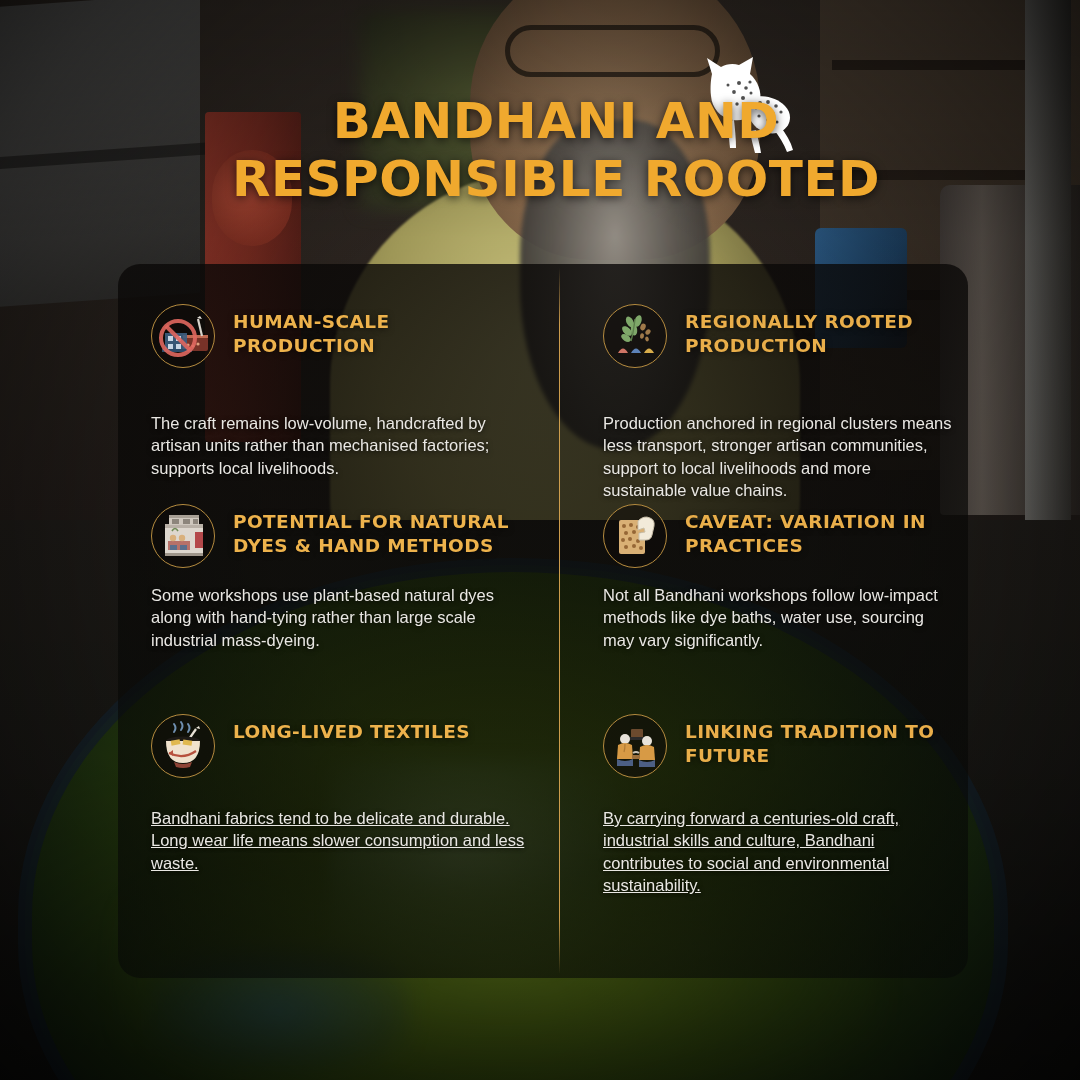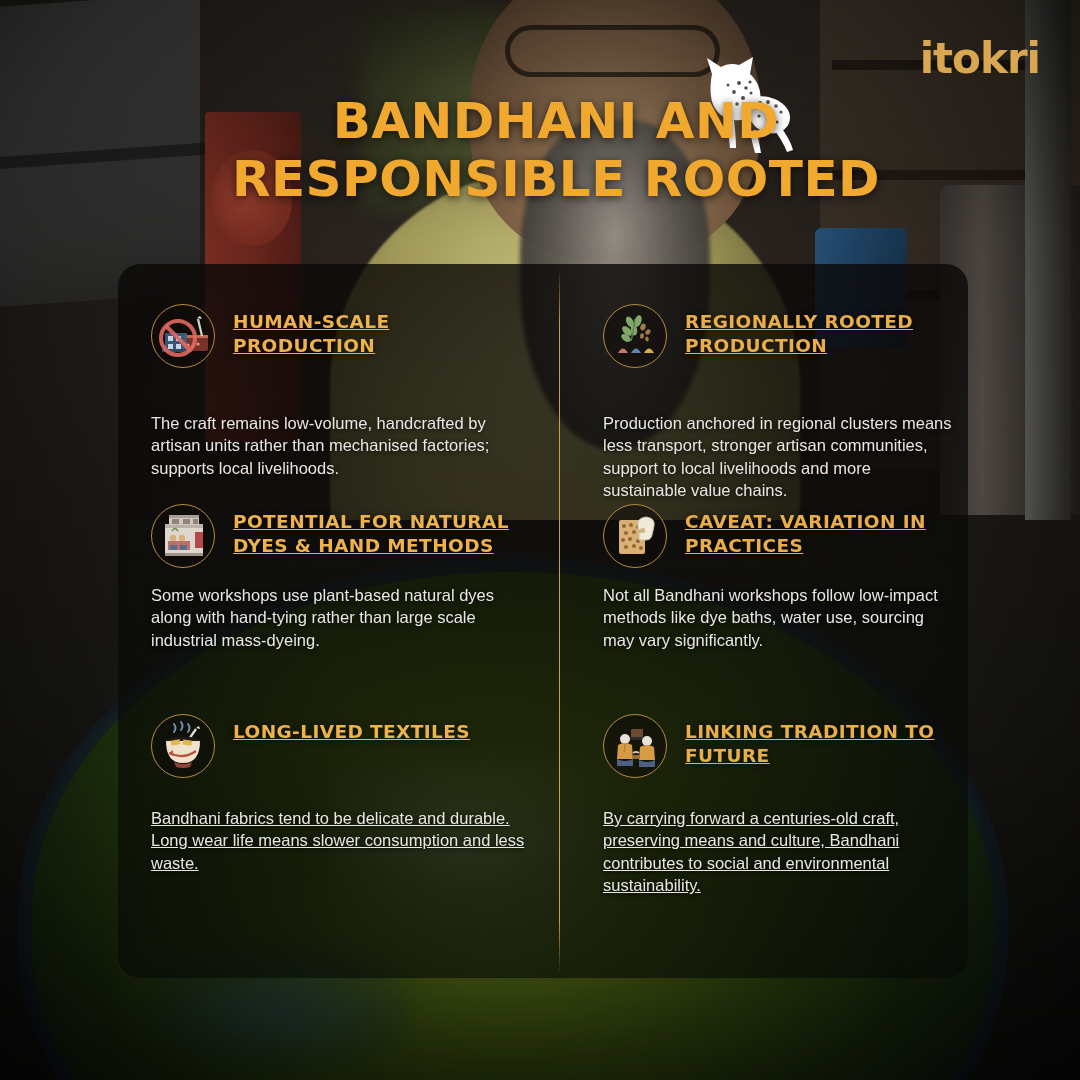--- a/index.html
+++ b/index.html
@@ -189,21 +189,20 @@
     position:relative; overflow:hidden;
   }
   .icon-badge svg{ position:absolute; left:0; top:0; }
   .card-title{
     margin-top:6px;
     font-size:18.5px; font-weight:800; line-height:1.28;
     letter-spacing:.4px; color:#edb24c;
     font-family:"DejaVu Sans", sans-serif;
     text-transform:uppercase;
     text-shadow:0 1px 6px rgba(0,0,0,.6);
-    text-decoration:underline;
   }
   .card.right .card-title{ color:#e9ae4a; }
   .card-body{
     margin-top:16px;
     font-size:16.5px; line-height:1.36; color:#e9e7e3;
     font-family:"Liberation Sans", sans-serif;
     text-shadow:0 1px 5px rgba(0,0,0,.75);
     max-width:395px;
   }
   .card.right .card-body{ max-width:400px; }
@@ -236,23 +235,20 @@
   <div class="bg-vat"></div>
   <div class="bg-vat-rim"></div>
   <div class="bg-vat-cloth"></div>
   <div class="bg-vat-sheen"></div>
   <div class="bg-vat-blue"></div>
   <div class="bg-vignette"></div>
 </div>
 
 <div id="header">
 
-  <div id="brand-logo">
-    <span>itokri</span>
-  </div>
 
   <div id="cat-mark">
     <svg width="112" height="110" viewBox="0 0 112 110" aria-hidden="true">
       <g fill="#ffffff">
         <path d="M22 22 L17 6 L31 15 C36 12 43 11 49 13 L63 5 L60 22 C68 29 72 40 70 50
                  C67 63 55 70 43 68 C30 66 22 56 21 44 C20 35 21 27 22 22 Z"></path>
         <path d="M58 46 C72 42 86 45 95 54 C103 62 101 74 92 79 C83 84 71 81 64 73
                  C58 66 54 56 58 46 Z"></path>
         <path d="M90 74 C96 82 101 90 103 98 L97 100 C94 92 89 84 84 78 Z"></path>
         <path d="M66 78 C68 86 70 94 71 101 L65 101 C63 93 61 86 60 79 Z"></path>
@@ -442,16 +438,16 @@
           <path d="M21 29 q0 5 -1 8" stroke="#b07a33" stroke-width="1.2" fill="none"></path>
           <circle cx="43" cy="26" r="5" fill="#e8e3da"></circle>
           <path d="M36 32 q7 -4 14 0 l1 13 l-16 0 z" fill="#d79a45"></path>
           <path d="M35 45 q8 4 16 0 l0 7 l-16 0 z" fill="#4c5f84"></path>
           <path d="M29 38 q3 -2 6 0" stroke="#c8c2b5" stroke-width="2" fill="none"></path>
           <rect x="28" y="40" width="8" height="4" rx="1" fill="#9b6f3c"></rect>
         </svg>
       </div>
       <div class="card-title">LINKING TRADITION TO FUTURE</div>
     </div>
-    <div class="card-body">By carrying forward a centuries-old craft, preserving means and culture, Bandhani contributes to social and environmental sustainability.</div>
+    <div class="card-body">By carrying forward a centuries-old craft, industrial skills and culture, Bandhani contributes to social and environmental sustainability.</div>
   </div>
 
 </div>
 
 </body></html>

